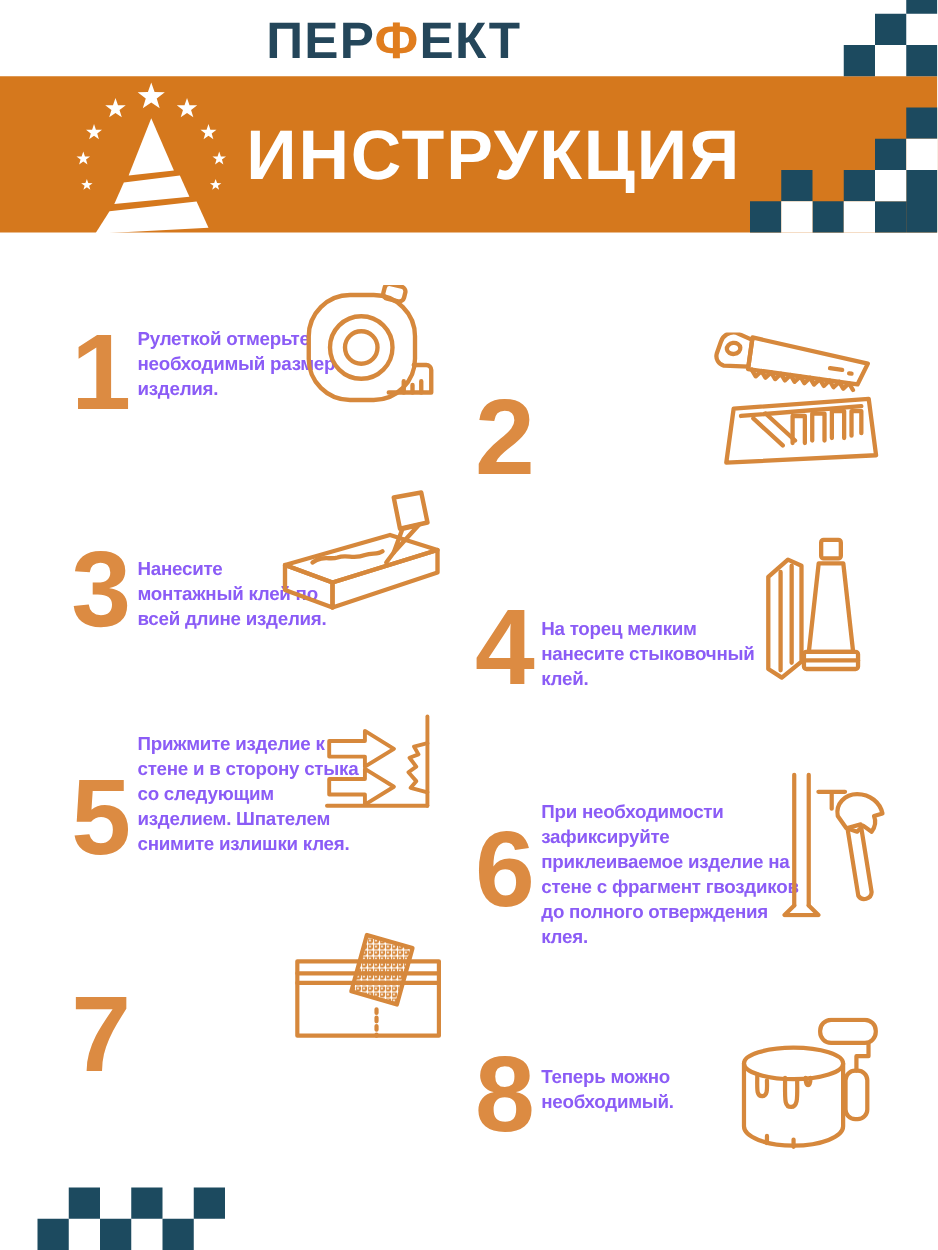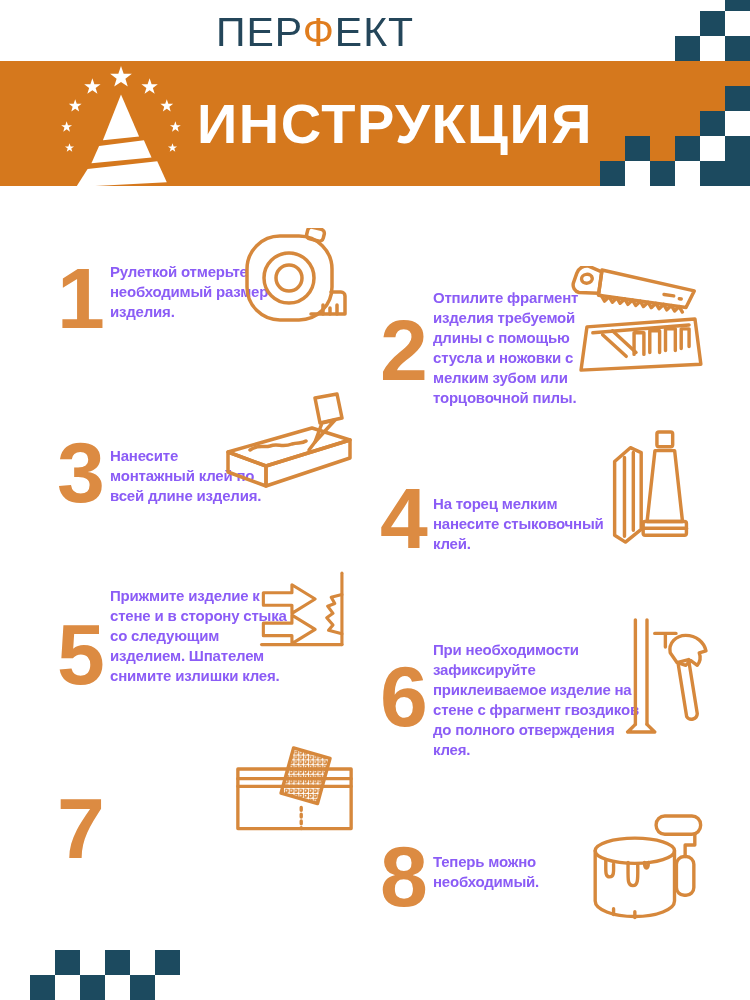--- a/index.html
+++ b/index.html
@@ -1,20 +1,20 @@
 <!DOCTYPE html>
 <html><head>
 <meta charset="utf-8">
 <style>
   html,body{margin:0;padding:0;background:#fff;}
   #page{position:relative;width:750px;height:1000px;margin:0 auto;background:#ffffff;
         font-family:"Liberation Sans",sans-serif;overflow:hidden;}
   
   .brand{position:absolute;top:8px;left:0;width:630px;text-align:center;
-         font-size:41px;font-weight:400;letter-spacing:1px;color:#24465A;line-height:48px;}
+         font-size:41px;font-weight:700;letter-spacing:1px;color:#24465A;line-height:48px;}
   .brand .mid{color:#E07D1E;}
   
   .banner{position:absolute;left:0;top:61px;width:750px;height:125px;background:#D5781D;}
   .banner-title{position:absolute;left:197px;top:61px;height:125px;display:flex;align-items:center;
          color:#ffffff;font-size:56px;font-weight:800;letter-spacing:1.5px;}
   .logo-tree{position:absolute;left:46px;top:64px;}
   
   .sq{position:absolute;}
   
   .num{position:absolute;font-size:86px;line-height:68px;font-weight:800;color:#DC8B42;}
@@ -63,26 +63,20 @@
       <rect x="4" y="8" width="85" height="84" rx="33"></rect>
       <circle cx="46" cy="50" r="25"></circle>
       <circle cx="46" cy="50" r="13"></circle>
       <rect x="64" y="0" width="17" height="12" rx="4" transform="rotate(14 72 6)"></rect>
       <path d="M88,64 h10 a4,4 0 0 1 4,4 v18 h-34"></path>
       <path d="M80,86 v-9 M87,86 v-6 M94,86 v-9"></path>
     </svg>
   </div>
 
   <div class="num" style="left:380px;top:316px;">2</div>
-  <div class="txt" style="left:433px;top:288px;width:185px;">Отпилите фрагмент
-изделия требуемой
-длины с помощью
-стусла и ножовки с
-мелким зубом или
-торцовочной пилы.</div>
   <div class="icon" style="left:568px;top:266px;">
     <svg width="140" height="110" viewBox="0 0 140 112">
       <g transform="rotate(8 60 30)">
         <path d="M30,10 L16,6 a11,11 0 0 0 -11,9 l-2,10 a8,8 0 0 0 7,9 l20,-2 z"></path>
         <ellipse cx="16" cy="19" rx="5.5" ry="4.5" transform="rotate(-15 16 19)"></ellipse>
         <polygon points="30,8 126,16 120,34 30,34"></polygon>
         <path d="M33,34 l4,5 4,-5 4,5 4,-5 4,5 4,-5 4,5 4,-5 4,5 4,-5 4,5 4,-5 4,5 4,-5 4,5 4,-5 4,5 4,-5 4,5 4,-5 4,5"></path>
         <path d="M96,24 h10 M112,26 h2"></path>
       </g>
       <polygon points="18,62 128,54 134,100 12,106"></polygon>

